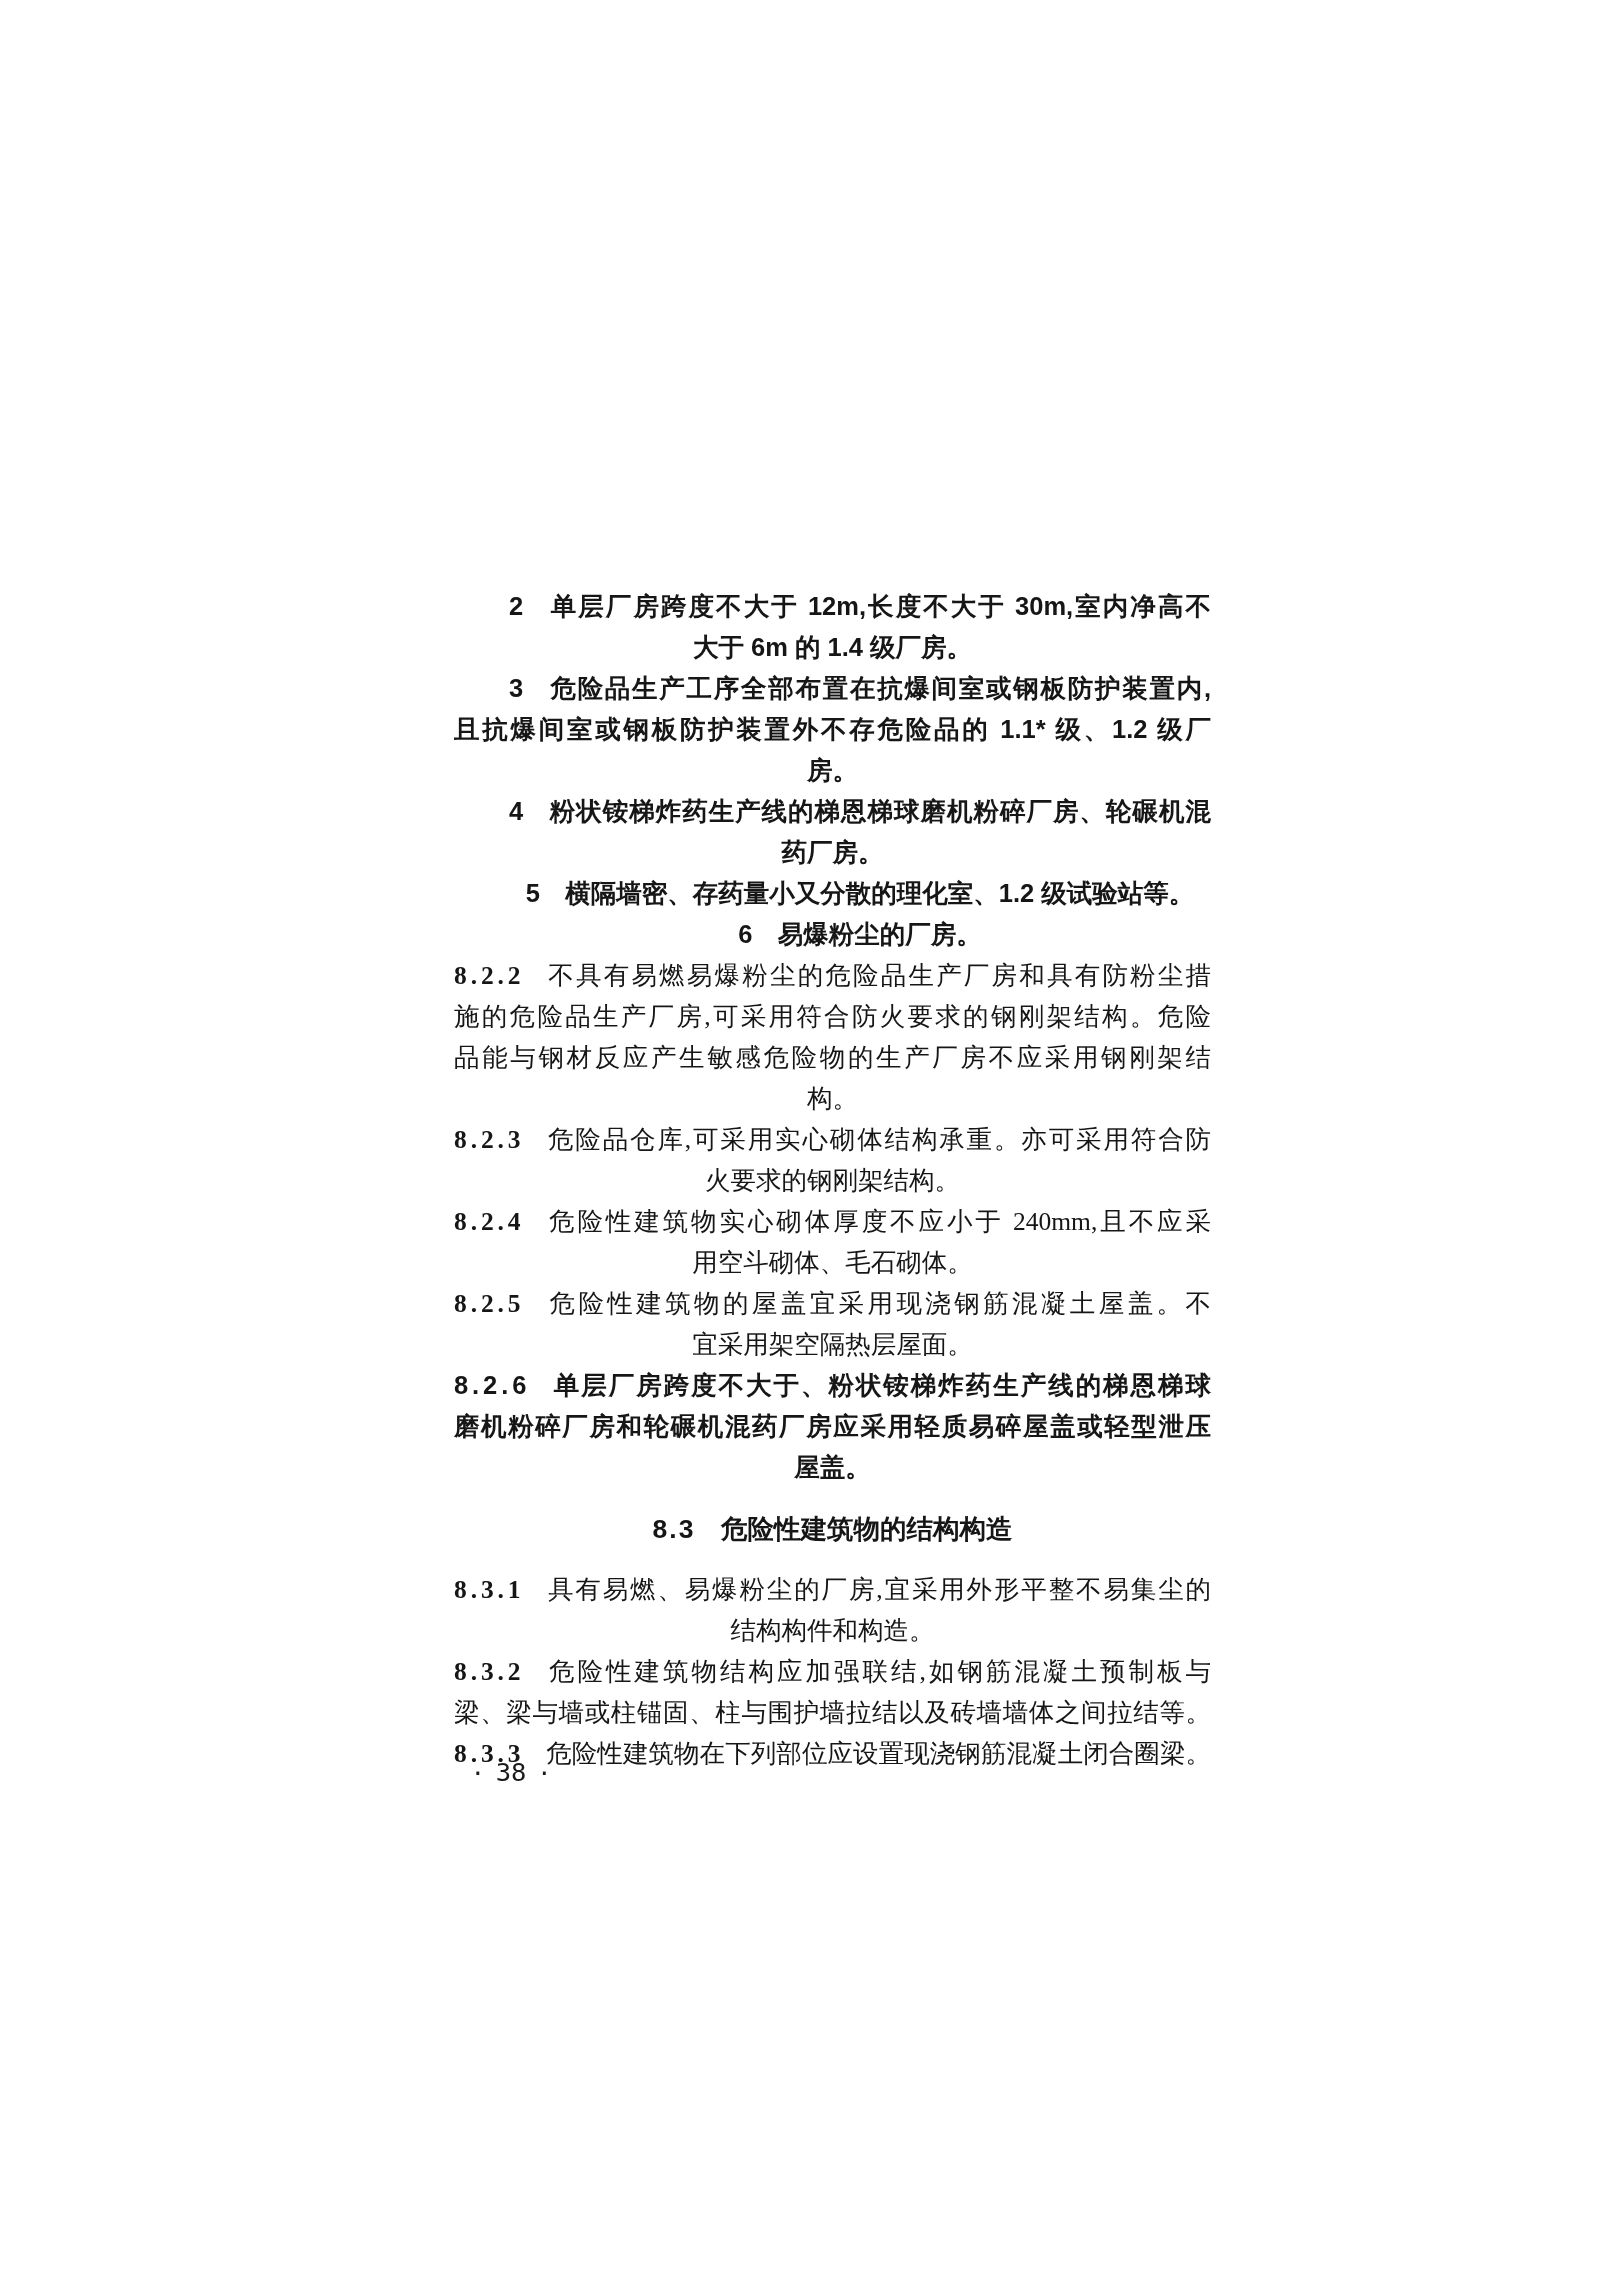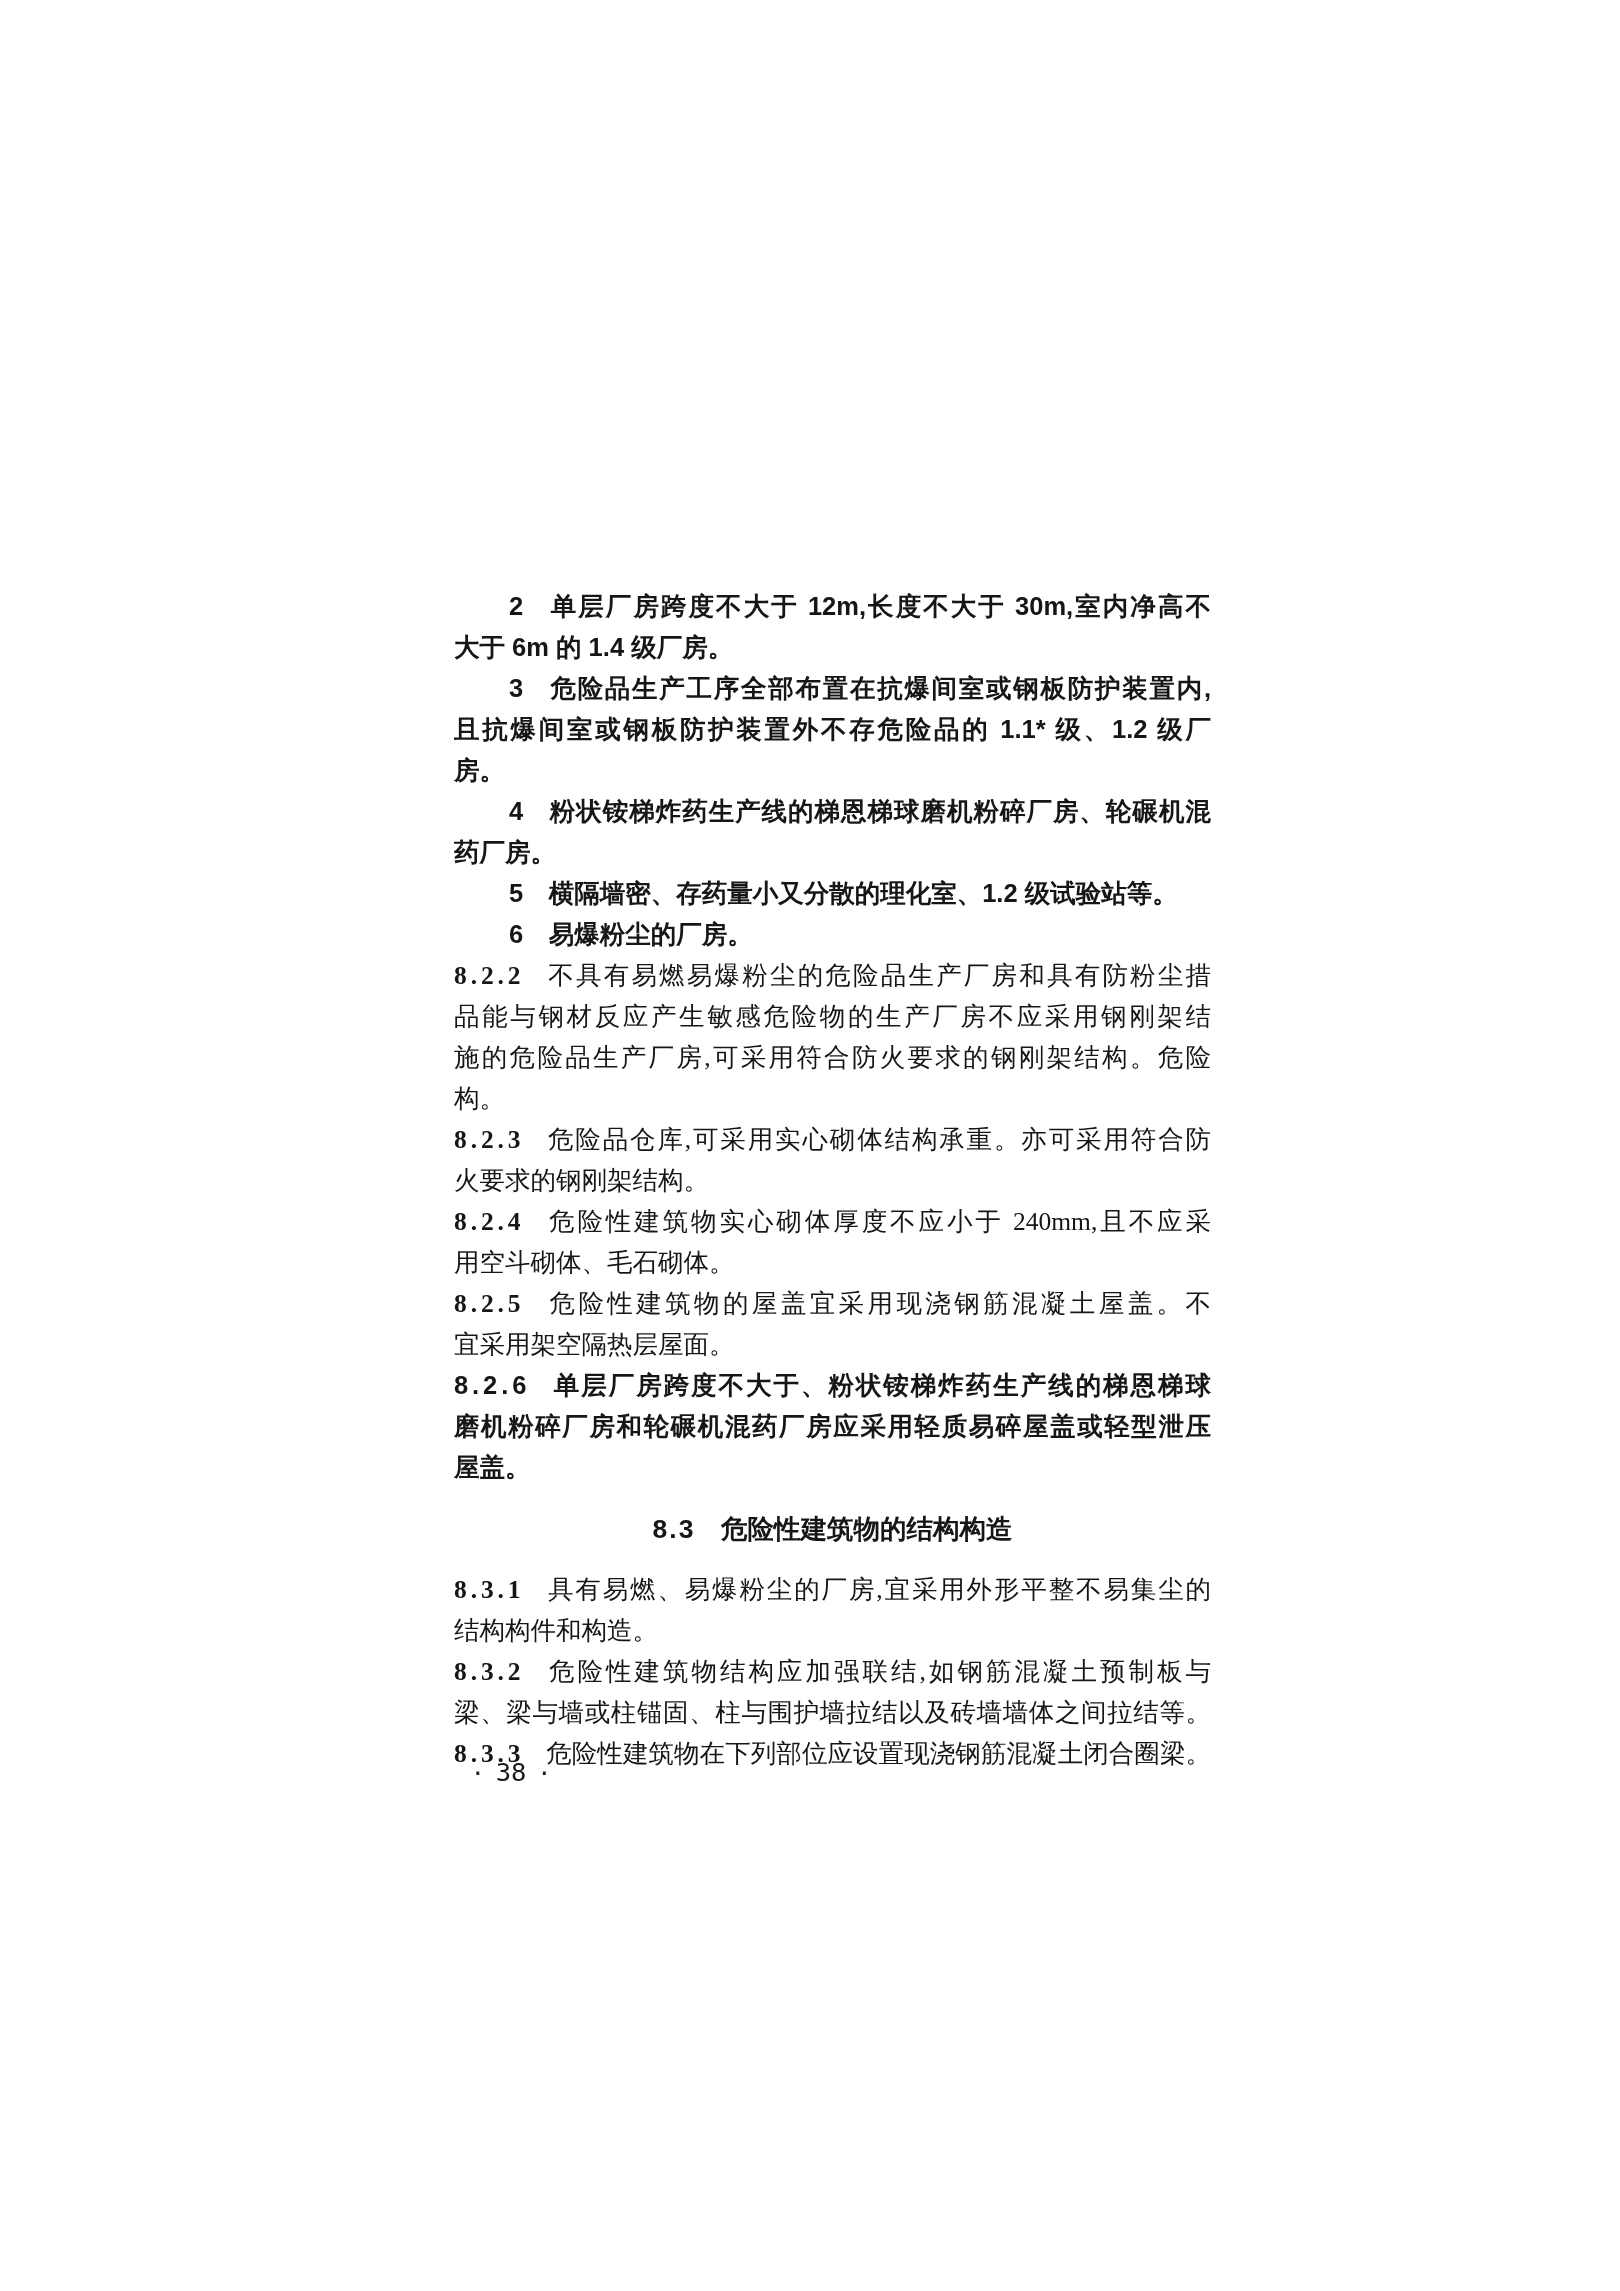--- a/index.html
+++ b/index.html
@@ -13,21 +13,21 @@
     overflow:hidden;
   }
   .textblock{
     position:absolute;
     left:454px;top:586px;width:757px;
   }
   .line{
     height:41px;
     line-height:41px;
     font-size:25.5px;
-    text-align:left;
+    text-align:center;
     white-space:normal;
     overflow:visible;
   }
   .fill{
     text-align:justify;
     text-align-last:justify;
   }
   .indent{ text-indent:55px; }
   .bold{
     font-family:"Liberation Sans","DejaVu Sans",sans-serif;
@@ -72,22 +72,22 @@
     <div class="line bold"><span>房。</span></div>
 
     <div class="line bold indent fill"><span class="num">4</span><span>粉状铵梯炸药生产线的梯恩梯球磨机粉碎厂房、轮碾机混</span></div>
     <div class="line bold"><span>药厂房。</span></div>
 
     <div class="line bold indent"><span class="num">5</span><span>横隔墙密、存药量小又分散的理化室、1.2 级试验站等。</span></div>
 
     <div class="line bold indent"><span class="num">6</span><span>易爆粉尘的厂房。</span></div>
 
     <div class="line fill"><span class="num">8.2.2</span><span>不具有易燃易爆粉尘的危险品生产厂房和具有防粉尘措</span></div>
+    <div class="line fill"><span>施的危险品生产厂房,可采用符合防火要求的钢刚架结构。危险</span></div>
     <div class="line fill"><span>品能与钢材反应产生敏感危险物的生产厂房不应采用钢刚架结</span></div>
-    <div class="line fill"><span>施的危险品生产厂房,可采用符合防火要求的钢刚架结构。危险</span></div>
     <div class="line"><span>构。</span></div>
 
     <div class="line fill"><span class="num">8.2.3</span><span>危险品仓库,可采用实心砌体结构承重。亦可采用符合防</span></div>
     <div class="line"><span>火要求的钢刚架结构。</span></div>
 
     <div class="line fill"><span class="num">8.2.4</span><span>危险性建筑物实心砌体厚度不应小于 240mm,且不应采</span></div>
     <div class="line"><span>用空斗砌体、毛石砌体。</span></div>
 
     <div class="line fill"><span class="num">8.2.5</span><span>危险性建筑物的屋盖宜采用现浇钢筋混凝土屋盖。不</span></div>
     <div class="line"><span>宜采用架空隔热层屋面。</span></div>

